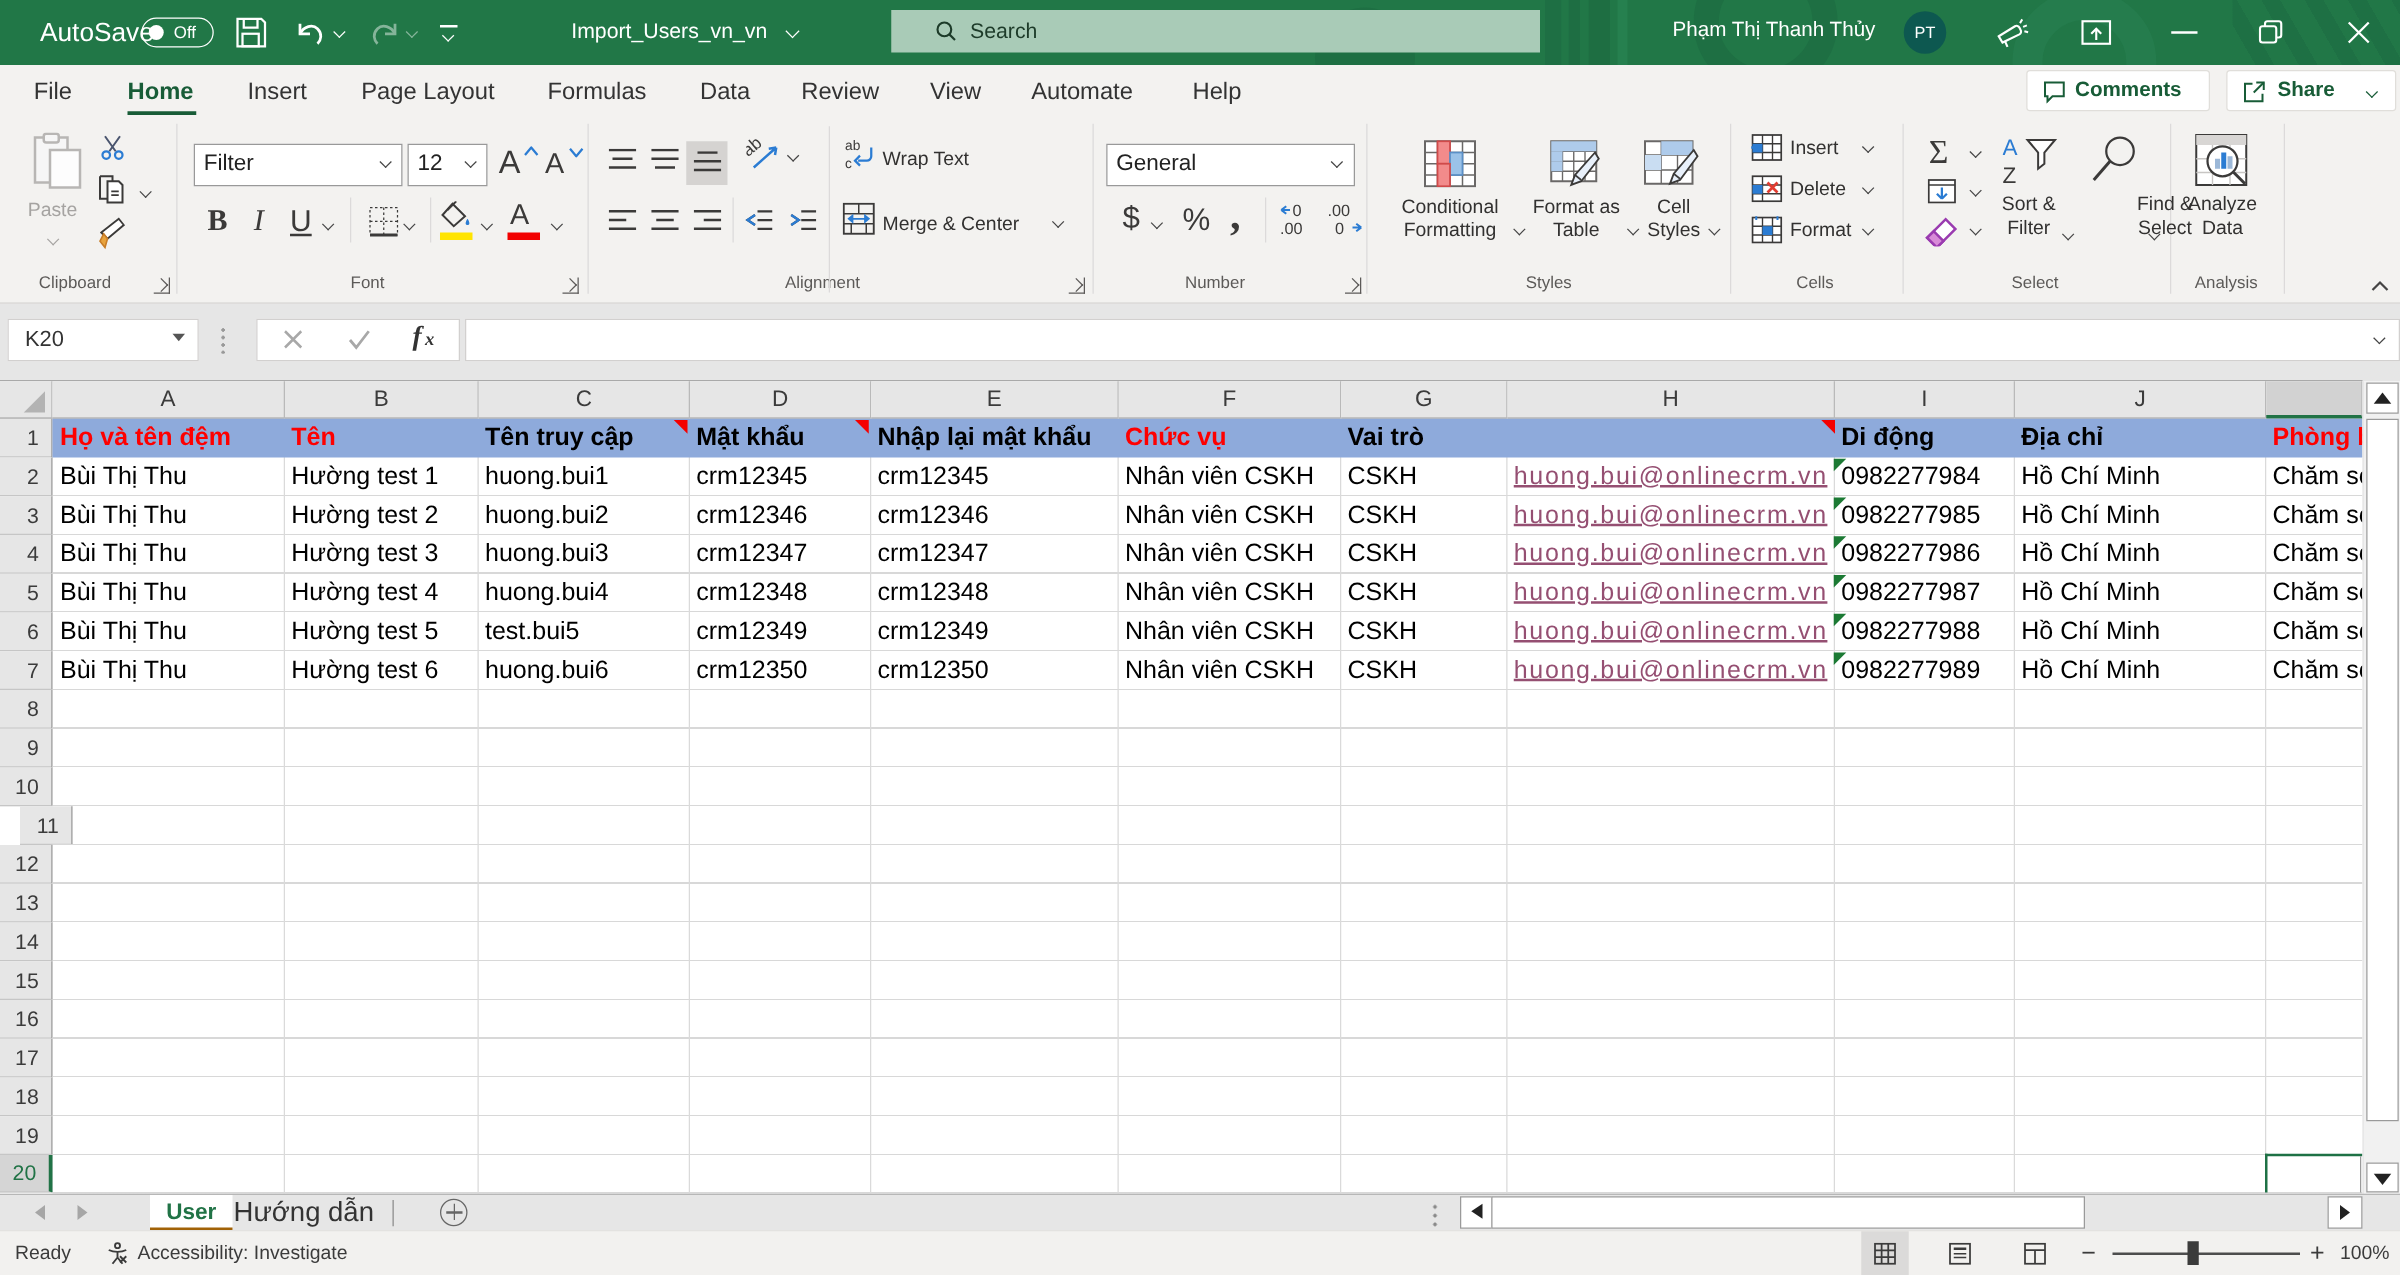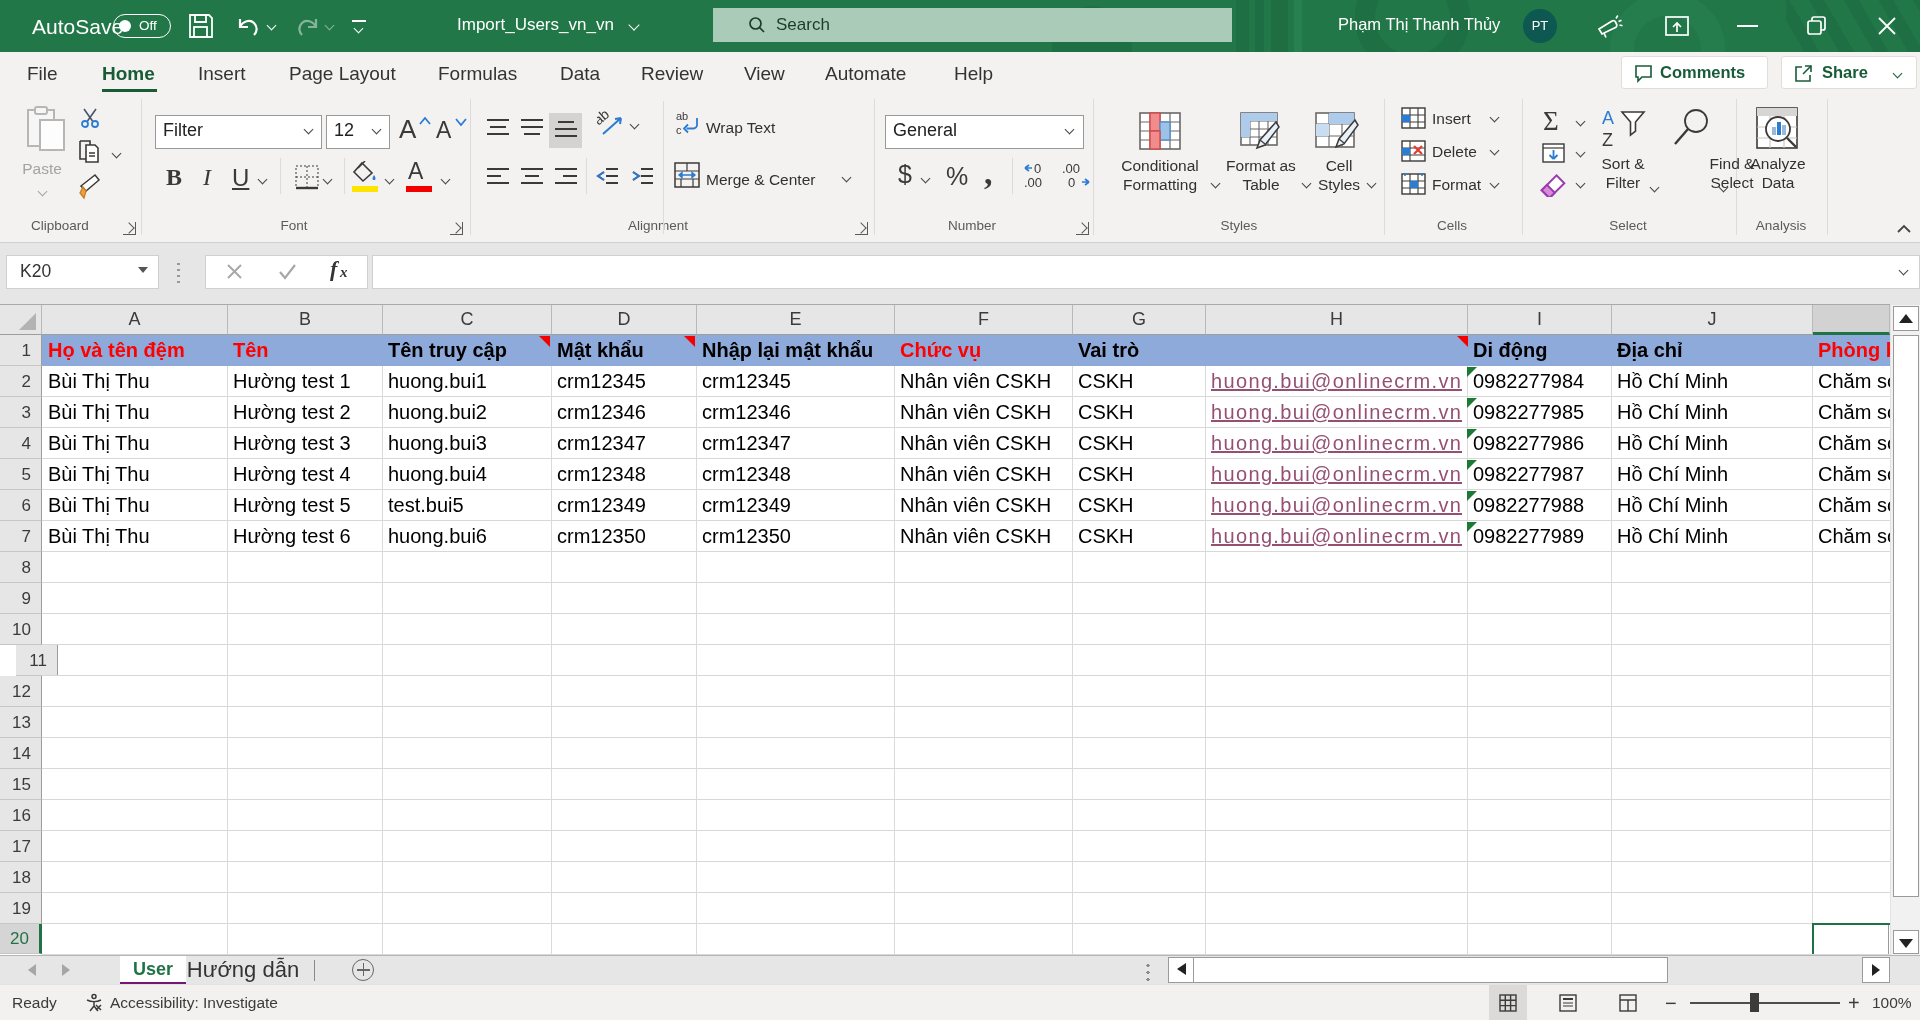--- a/index.html
+++ b/index.html
@@ -591,21 +591,21 @@
   <div class="abs" style="left:2px;top:1px;width:26px;height:25px;background:#fff;border:1px solid #9a9a9a;"></div>
   <div class="abs" style="left:8px;top:9px;width:0;height:0;border-left:7px solid transparent;border-right:7px solid transparent;border-bottom:9px solid #222;"></div>
   <div class="abs" style="left:2px;top:30px;width:26px;height:562px;background:#fff;border:1px solid #9a9a9a;"></div>
   <div class="abs" style="left:2px;top:625px;width:26px;height:24px;background:#fff;border:1px solid #9a9a9a;"></div>
   <div class="abs" style="left:8px;top:634px;width:0;height:0;border-left:7px solid transparent;border-right:7px solid transparent;border-top:9px solid #222;"></div>
 </div>
 
 <div id="tabbar" class="abs">
   <span class="abs" style="left:28px;top:8px;width:0;height:0;border-top:6px solid transparent;border-bottom:6px solid transparent;border-right:8px solid #a6a6a6;"></span>
   <span class="abs" style="left:62px;top:8px;width:0;height:0;border-top:6px solid transparent;border-bottom:6px solid transparent;border-left:8px solid #a6a6a6;"></span>
-  <div class="abs" style="left:120px;top:0;width:66px;height:29px;background:#fff;border-bottom:3px solid #701a75;color:#217346;font-weight:bold;font-size:18px;text-align:center;line-height:26px;">User</div>
+  <div class="abs" style="left:120px;top:0;width:66px;height:29px;background:#fff;border-bottom:3px solid #a16207;color:#217346;font-weight:bold;font-size:18px;text-align:center;line-height:26px;">User</div>
   <div class="abs" style="left:186px;top:0;width:114px;height:29px;color:#333;font-size:22px;text-align:center;line-height:28px;">Hướng dẫn</div>
   <div class="abs" style="left:314px;top:4px;width:1px;height:21px;background:#8a8a8a;"></div>
   <div class="abs" style="left:352px;top:3px;width:22px;height:22px;border:1.4px solid #666;border-radius:50%;"></div>
   <div class="abs" style="left:357px;top:13px;width:13px;height:1.6px;background:#666;"></div>
   <div class="abs" style="left:362.5px;top:7px;width:1.6px;height:13px;background:#666;"></div>
 
   <div class="abs" style="left:1146px;top:6px;width:4px;height:20px;background:radial-gradient(circle,#8a8a8a 1.5px,transparent 1.7px);background-size:4px 7px;"></div>
   <div class="abs" style="left:1168px;top:1px;width:26px;height:26px;background:#fff;border:1px solid #9a9a9a;"></div>
   <span class="abs" style="left:1177px;top:7px;width:0;height:0;border-top:6.5px solid transparent;border-bottom:6.5px solid transparent;border-right:9px solid #222;"></span>
   <div class="abs" style="left:1193px;top:1px;width:475px;height:26px;background:#fff;border:1px solid #9a9a9a;"></div>

